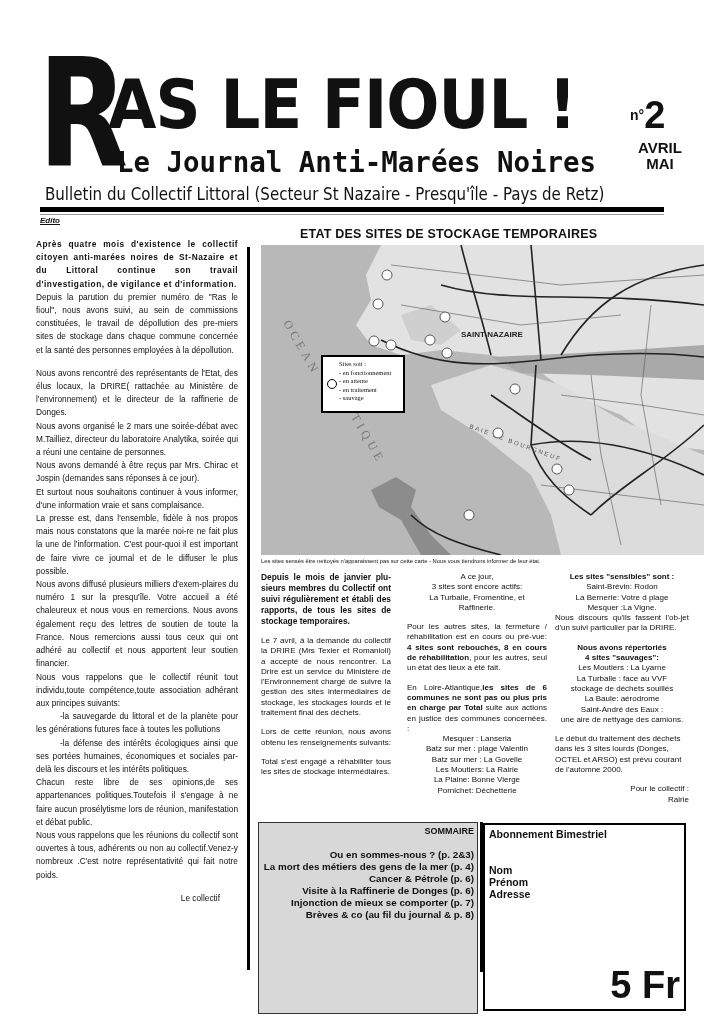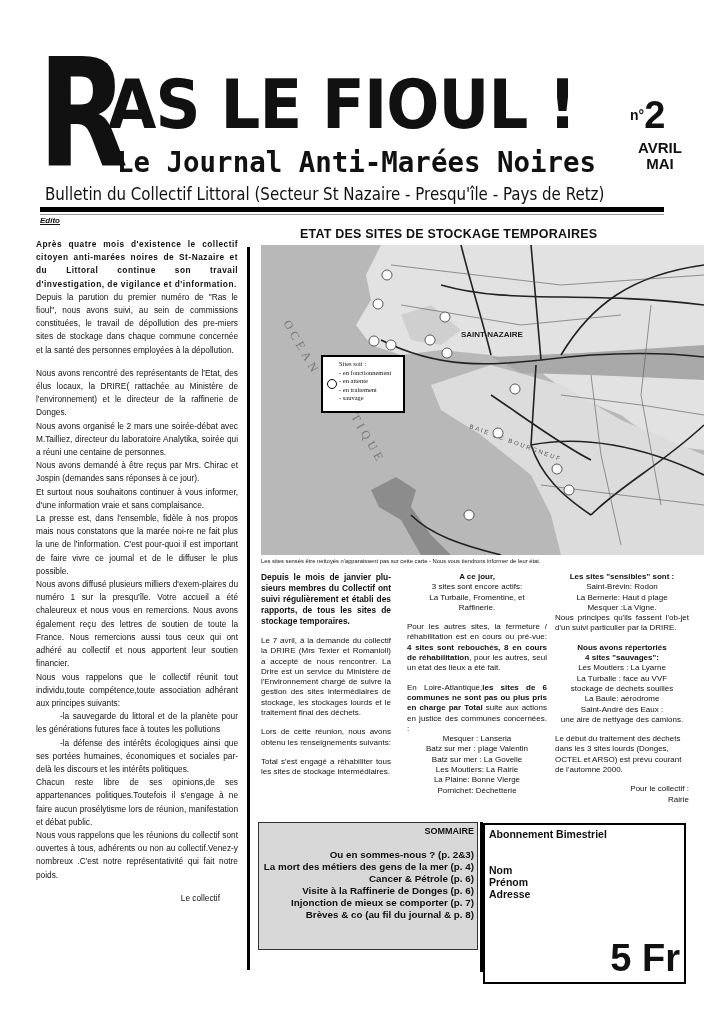--- a/index.html
+++ b/index.html
@@ -30,23 +30,23 @@
   .legend .lcirc{position:absolute;left:4px;top:22px;width:8px;height:8px;border:1px solid #000;border-radius:50%;}
   .caption{left:261px;top:558px;font-size:5.8px;white-space:nowrap;}
   .c2{left:261px;top:572px;width:130px;font-size:8px;line-height:10.3px;text-align:justify;}
   .c2 p,.c3 p,.c4 p{margin:0;}
   .c2 .b{font-weight:bold;font-size:8.4px;line-height:11px;}
   .c3{left:407px;top:572px;width:140px;font-size:8px;line-height:10.3px;text-align:justify;}
   .c4{left:555px;top:572px;width:134px;font-size:8px;line-height:10.3px;text-align:justify;}
   .ctr{text-align:center;}
   .rt{text-align:right;}
   .gap2{height:9px;}
-  .somm{left:258px;top:822px;width:220px;height:128px;background:#d8d8d8;border:1.5px solid #333;box-sizing:border-box;text-align:right;font-weight:bold;font-size:9.8px;line-height:12px;padding:2px 3px;}
+  .somm{left:258px;top:822px;width:220px;height:192px;background:#d8d8d8;border:1.5px solid #333;box-sizing:border-box;text-align:right;font-weight:bold;font-size:9.8px;line-height:12px;padding:2px 3px;}
   .somm .h{font-size:9px;margin-bottom:12px;}
-  .abo{left:483px;top:823px;width:203px;height:161px;border:2px solid #000;box-sizing:border-box;font-weight:bold;font-size:10.5px;line-height:12px;padding:3px 4px;}
+  .abo{left:483px;top:823px;width:203px;height:188px;border:2px solid #000;box-sizing:border-box;font-weight:bold;font-size:10.5px;line-height:12px;padding:3px 4px;}
   .abo .price{position:absolute;right:4px;bottom:4px;font-size:38px;line-height:40px;}
   .abo .fields{margin-top:24px;}
   .blk{left:480px;top:822px;width:3px;height:150px;background:#000;}
 </style>
 </head>
 <body>
 
 <div class="abs mast-R">R</div>
 <div class="abs mast-title">AS LE FIOUL !</div>
 <div class="abs mast-sub">Le Journal Anti-Marées Noires</div>
@@ -152,42 +152,42 @@
   <p class="b">Depuis le mois de janvier plu-sieurs membres du Collectif ont suivi  régulièrement et établi des rapports, de tous les sites de stockage  temporaires.</p>
   <div class="gap2"></div>
   <p>Le 7 avril, à la demande du collectif la DRIRE (Mrs Texier et Romanioli) a accepté de nous rencontrer.  La Drire est un service du Ministère de l'Environnement chargé de suivre la gestion des sites intermédiaires de stockage, les stockages lourds et le traitement final des déchets.</p>
   <div class="gap2"></div>
   <p>Lors de cette réunion, nous avons obtenu les renseignements suivants:</p>
   <div class="gap2"></div>
   <p>Total s'est engagé a réhabiliter tous les sites de stockage intermédiaires.</p>
 </div>
 
 <div class="abs c3">
-  <p class="ctr" style="font-weight:bold">A ce jour,</p>
+  <p class="ctr" style="font-weight:normal">A ce jour,</p>
   <p class="ctr" style="font-weight:normal">3 sites sont encore actifs:</p>
   <p class="ctr">La Turballe, Fromentine, et</p>
   <p class="ctr">Raffinerie.</p>
   <div class="gap2"></div>
   <p><span>Pour les autres sites, la fermeture / réhabilitation est en  cours ou pré-vue: </span><b>4 sites sont rebouchés, 8 en cours de réhabilitation</b><span>, pour  les autres, seul un état des lieux a été fait.</span></p>
   <div class="gap2"></div>
   <p><span>En Loire-Atlantique,</span><b>les sites de 6 communes ne sont pas ou plus pris en charge par Total</b><span> suite aux actions en justice des communes concernées. :</span></p>
   <p class="ctr">Mesquer : Lanseria</p>
   <p class="ctr">Batz sur mer : plage Valentin</p>
   <p class="ctr">Batz sur mer : La Govelle</p>
   <p class="ctr">Les Moutiers: La Rairie</p>
   <p class="ctr">La Plaine: Bonne Vierge</p>
   <p class="ctr">Pornichet: Déchetterie</p>
 </div>
 
 <div class="abs c4">
   <p class="ctr" style="font-weight:bold">Les sites "sensibles"  sont :</p>
   <p class="ctr">Saint-Brévin: Rodon</p>
-  <p class="ctr">La Bernerie: Haut d   plage</p>
+  <p class="ctr">La Bernerie: Votre d   plage</p>
   <p class="ctr">Mesquer :La Vigne.</p>
-  <p>Nous principes qu'ils fassent l'ob-jet d'un suivi  particulier par  la DRIRE.</p>
+  <p>Nous discours qu'ils fassent l'ob-jet d'un suivi  particulier par  la DRIRE.</p>
   <div class="gap2"></div>
   <p class="ctr" style="font-weight:bold">Nous avons répertoriés</p>
   <p class="ctr" style="font-weight:bold">4 sites  "sauvages":</p>
   <p class="ctr">Les Moutiers : La Lyarne</p>
   <p class="ctr">La  Turballe : face au VVF</p>
   <p class="ctr">stockage de déchets souillés</p>
   <p class="ctr">La Baule: aérodrome</p>
   <p class="ctr">Saint-André des Eaux :</p>
   <p class="ctr">une aire de nettyage des camions.</p>
   <div class="gap2"></div>

